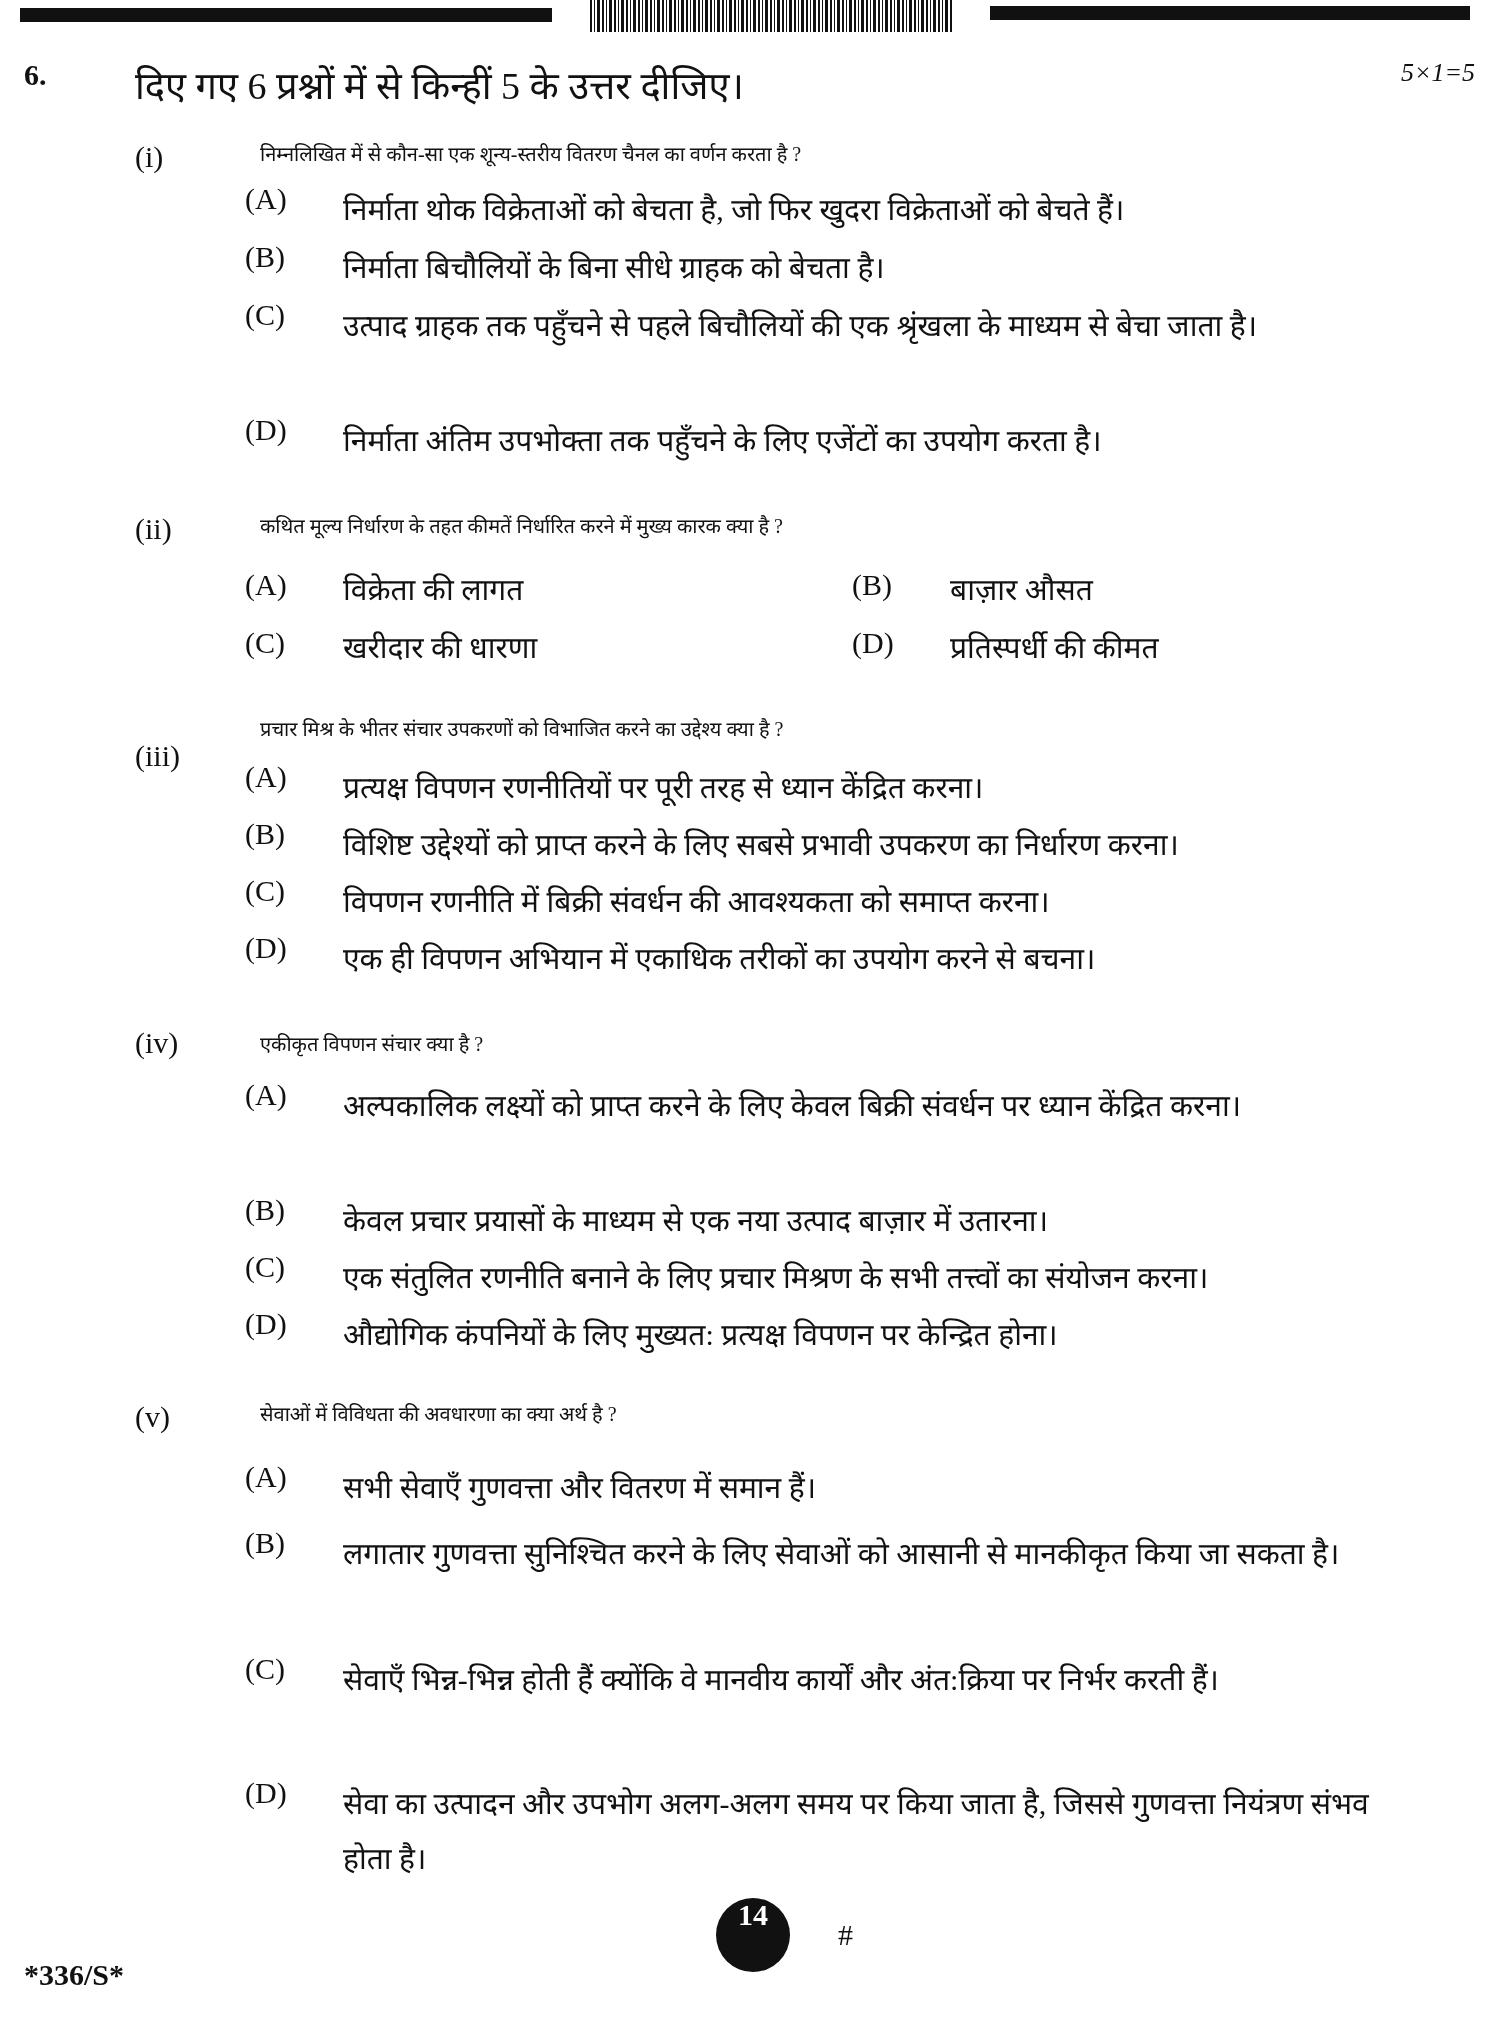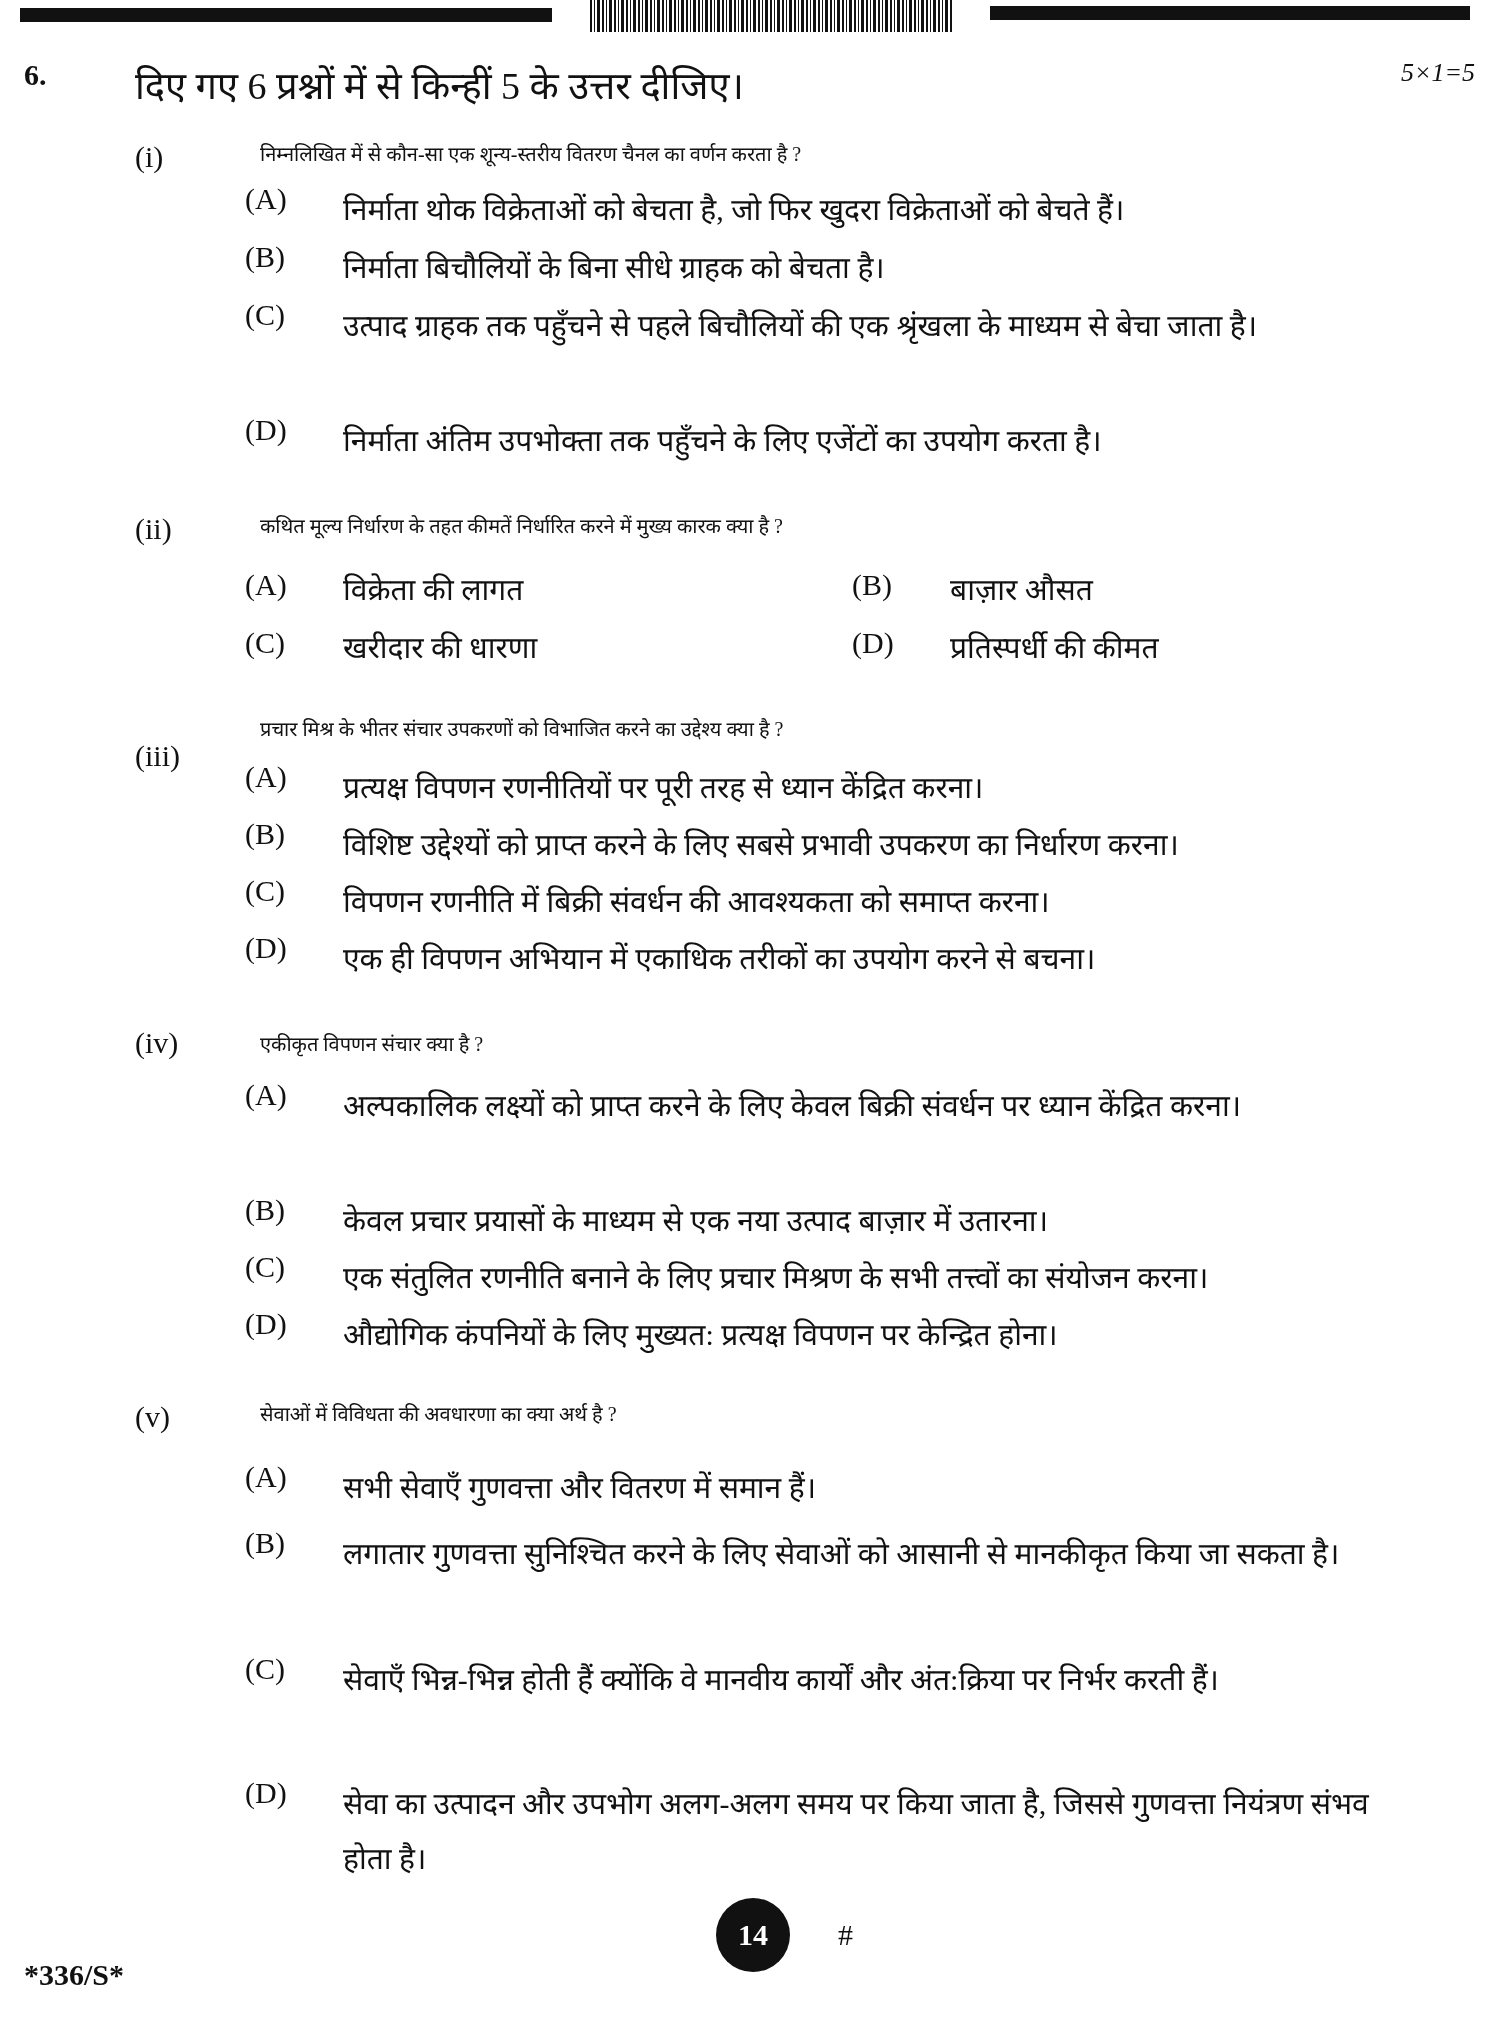--- a/index.html
+++ b/index.html
@@ -16,21 +16,21 @@
   .marks { position: absolute; right: 30px; top: 58px; font-size: 26px; font-style: italic; }
   .sub { position: absolute; left: 0; width: 1505px; }
   .roman { position: absolute; left: 135px; font-size: 30px; }
   .stem { position: absolute; left: 260px; font-size: 20px; }
   .opt { position: absolute; left: 245px; font-size: 30px; display: flex; }
   .opt-label { width: 98px; flex: none; }
   .opt-text { width: 1050px; line-height: 55px; }
   .opt2 { position: absolute; font-size: 30px; display: flex; }
   .footer-code { position: absolute; left: 24px; top: 1958px; font-size: 30px; font-weight: bold; }
   .page-badge { position: absolute; left: 716px; top: 1898px; width: 74px; height: 74px; border-radius: 50%; background: #111;
-    color: #fff; font-size: 30px; font-weight: bold; display: flex; align-items: center; justify-content: center; }
+    color: #fff; font-size: 30px; font-weight: bold; display: flex; align-items: flex-start; justify-content: center; }
   .hash { position: absolute; left: 838px; top: 1918px; font-size: 30px; }
 </style>
 </head>
 <body>
 
 <div class="topbar-left"></div>
 <div class="barcode"></div>
 <div class="topbar-right"></div>
 
 <div class="qnum">6.</div>

